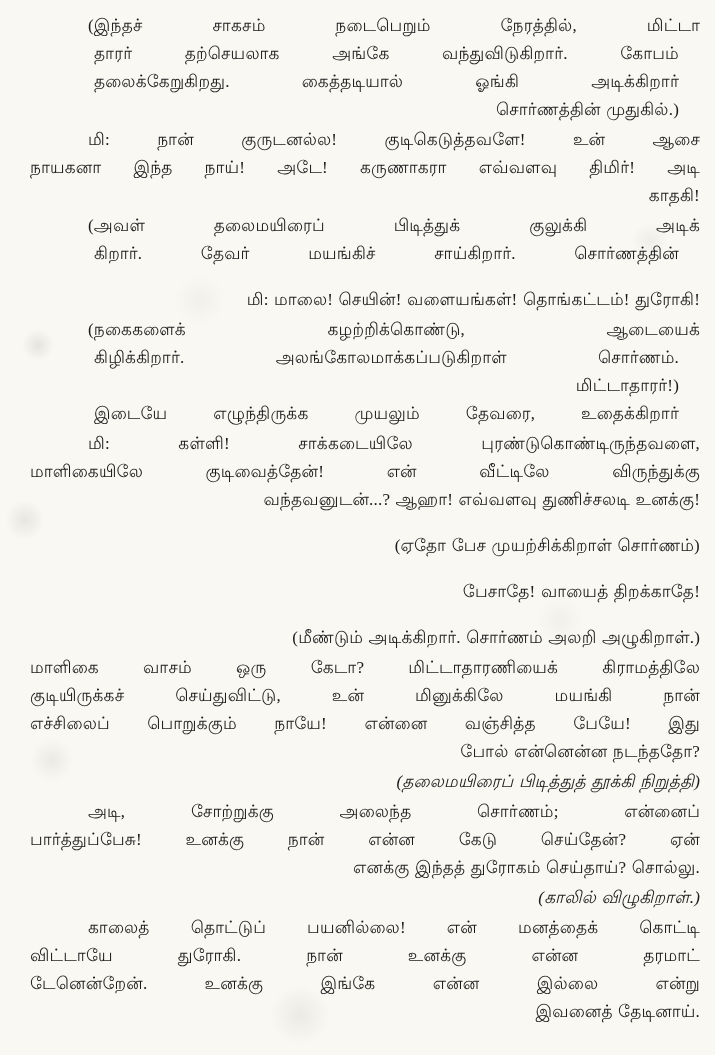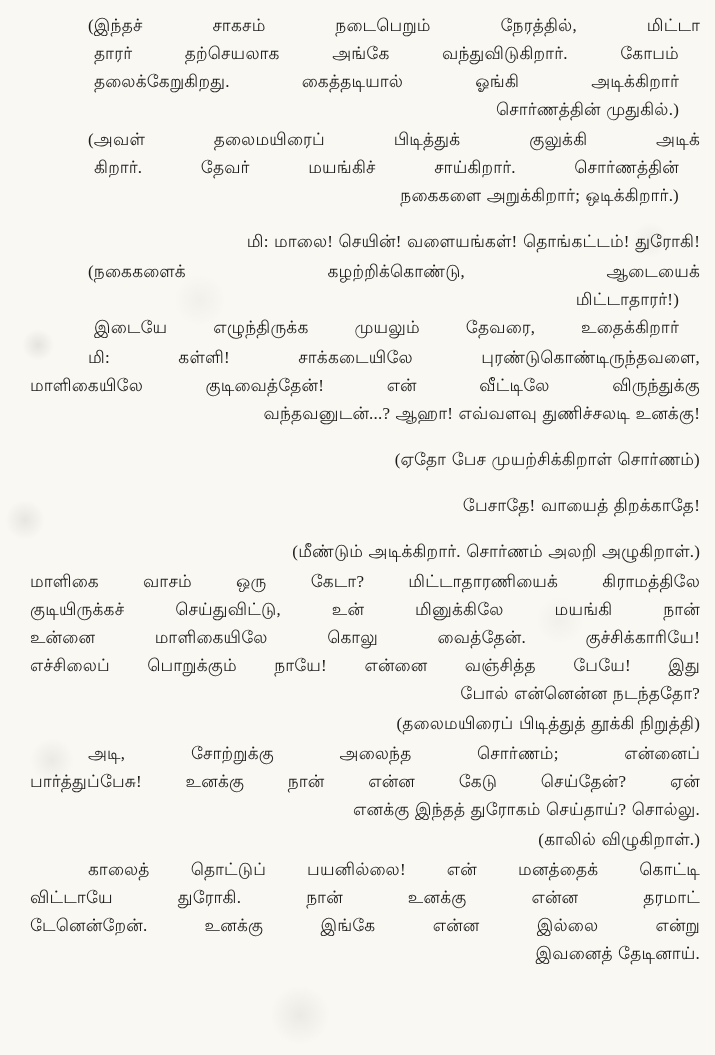--- a/index.html
+++ b/index.html
@@ -62,64 +62,69 @@
   }
   
   .para.single .line {
     box-sizing: border-box;
     padding-left: 58px;
     margin-top: 18px;
   }
   
   .para.right .line {
     text-align: right;
+    font-style: italic;
   }
 </style>
 </head>
 <body>
 
 <div class="page">
   <div id="text-block">
       <div class="para hang">
         <div class="line first j">(இந்தச் சாகசம் நடைபெறும் நேரத்தில், மிட்டா</div>
         <div class="line j">தாரர் தற்செயலாக அங்கே வந்துவிடுகிறார். கோபம்</div>
         <div class="line j">தலைக்கேறுகிறது. கைத்தடியால் ஓங்கி அடிக்கிறார்</div>
         <div class="line">சொர்ணத்தின் முதுகில்.)</div>
       </div>
+      <div class="para indent">
+        <div class="line first j">மி: நான் குருடனல்ல! குடிகெடுத்தவளே! உன் ஆசை</div>
+        <div class="line j">நாயகனா இந்த நாய்! அடே! கருணாகரா எவ்வளவு திமிர்! அடி</div>
+        <div class="line">காதகி!</div>
+      </div>
       <div class="para hang">
         <div class="line first j">(அவள் தலைமயிரைப் பிடித்துக் குலுக்கி அடிக்</div>
         <div class="line j">கிறார். தேவர் மயங்கிச் சாய்கிறார். சொர்ணத்தின்</div>
-        <div class="line">நகைகளை அறுக்கிறார்; ஒடிக்கிறார்.)</div>
       </div>
       <div class="para single">
         <div class="line first">மி: மாலை! செயின்! வளையங்கள்! தொங்கட்டம்! துரோகி!</div>
       </div>
       <div class="para hang">
         <div class="line first j">(நகைகளைக் கழற்றிக்கொண்டு, ஆடையைக்</div>
+        <div class="line j">கிழிக்கிறார். அலங்கோலமாக்கப்படுகிறாள் சொர்ணம்.</div>
         <div class="line">மிட்டாதாரர்!)</div>
         <div class="line j">இடையே எழுந்திருக்க முயலும் தேவரை, உதைக்கிறார்</div>
       </div>
       <div class="para indent">
         <div class="line first j">மி: கள்ளி! சாக்கடையிலே புரண்டுகொண்டிருந்தவளை,</div>
         <div class="line j">மாளிகையிலே குடிவைத்தேன்! என் வீட்டிலே விருந்துக்கு</div>
         <div class="line">வந்தவனுடன்...? ஆஹா! எவ்வளவு துணிச்சலடி உனக்கு!</div>
       </div>
       <div class="para single">
         <div class="line first">(ஏதோ பேச முயற்சிக்கிறாள் சொர்ணம்)</div>
       </div>
       <div class="para single">
         <div class="line first">பேசாதே! வாயைத் திறக்காதே!</div>
       </div>
       <div class="para single">
         <div class="line first">(மீண்டும் அடிக்கிறார். சொர்ணம் அலறி அழுகிறாள்.)</div>
       </div>
       <div class="para indent">
         <div class="line j">மாளிகை வாசம் ஒரு கேடா? மிட்டாதாரணியைக் கிராமத்திலே</div>
         <div class="line j">குடியிருக்கச் செய்துவிட்டு, உன் மினுக்கிலே மயங்கி நான்</div>
-        <div class="line j">உன்னை மாளிகையிலே கொலு வைத்தேன். குச்சிக்காரியே!</div>
         <div class="line j">எச்சிலைப் பொறுக்கும் நாயே! என்னை வஞ்சித்த பேயே! இது</div>
         <div class="line">போல் என்னென்ன நடந்ததோ?</div>
       </div>
       <div class="para right">
         <div class="line first">(தலைமயிரைப் பிடித்துத் தூக்கி நிறுத்தி)</div>
       </div>
       <div class="para indent">
         <div class="line first j">அடி, சோற்றுக்கு அலைந்த சொர்ணம்; என்னைப்</div>
         <div class="line j">பார்த்துப்பேசு! உனக்கு நான் என்ன கேடு செய்தேன்? ஏன்</div>
         <div class="line">எனக்கு இந்தத் துரோகம் செய்தாய்? சொல்லு.</div>

